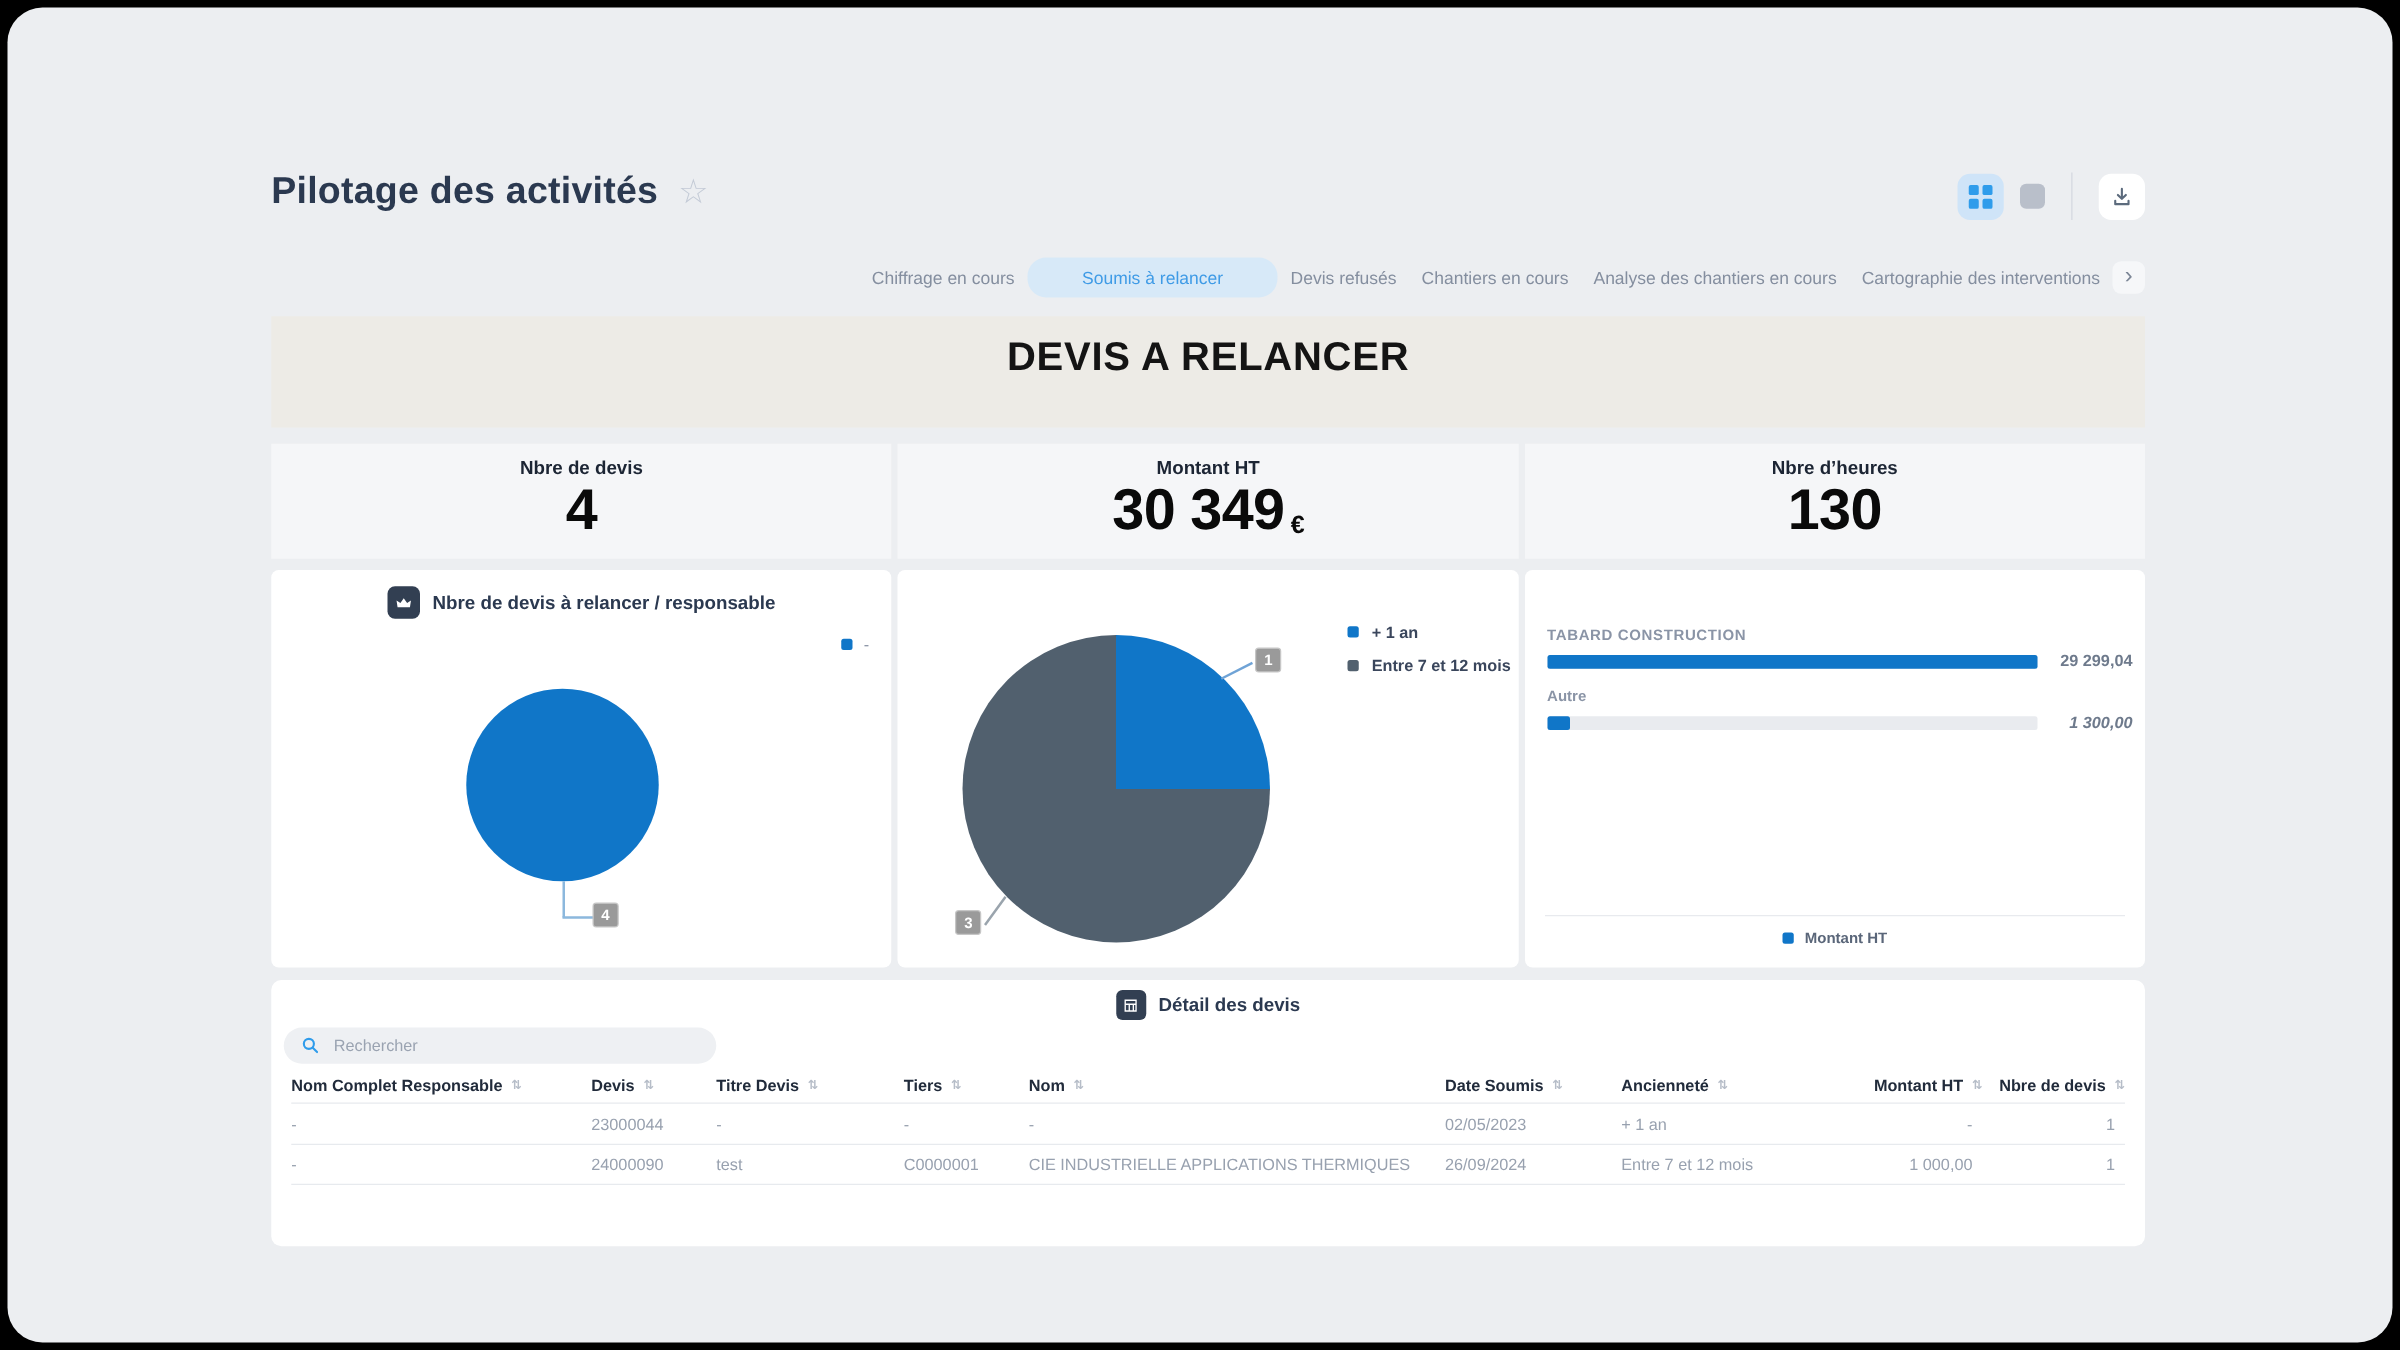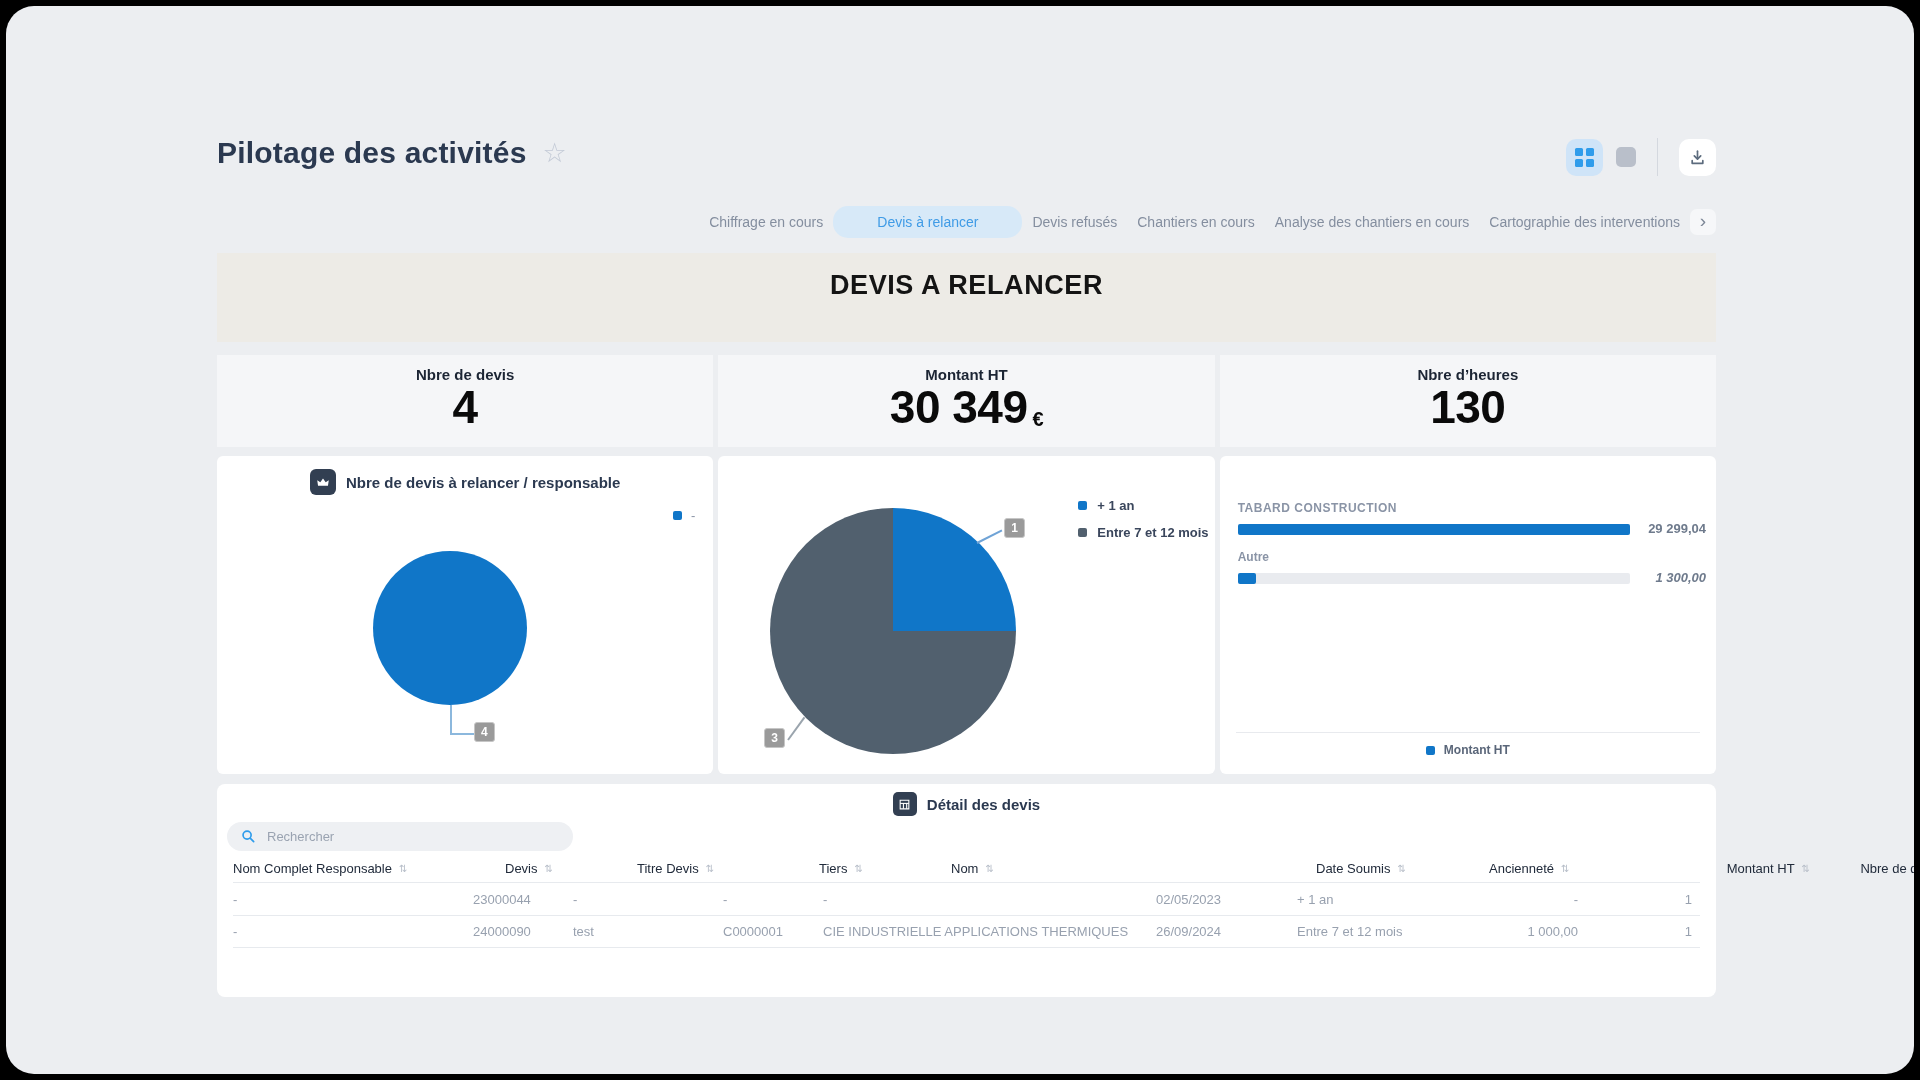--- a/index.html
+++ b/index.html
@@ -20,21 +20,21 @@
   .btn-download { width:37px; height:37px; border-radius:10px; background:#fff; display:grid; place-items:center; cursor:pointer; }
 
   
   .tabs { position:absolute; top:200px; left:0; width:100%; display:flex; align-items:center; justify-content:flex-end; padding-left:46px; }
   .tab { font-size:14px; color:#848e9f; padding:8px 10px; border-radius:15px; cursor:pointer; white-space:nowrap; }
   .tab.active { background:#d7e9f8; color:#3f9be6; padding:8px 44px; }
   .tab-chevron { width:26px; height:26px; border-radius:7px; background:#f6f7f9; color:#7c8696; display:grid; place-items:center; font-size:19px; line-height:1; cursor:pointer; padding-bottom:3px; }
 
   
   .banner { position:absolute; top:247px; left:0; width:100%; height:89px; background:#edebe6; display:flex; align-items:center; justify-content:center; }
-  .banner-text { font-size:27px; font-weight:800; color:#141414; letter-spacing:.6px; margin-bottom:24px; }
+  .banner-text { font-size:32px; font-weight:800; color:#141414; letter-spacing:.6px; margin-bottom:24px; }
 
   
   .kpis { position:absolute; top:349px; left:0; width:100%; display:flex; gap:5px; }
   .kpi { flex:1; background:#f5f6f8; height:92px; text-align:center; padding-top:11px; }
   .kpi-label { font-size:15px; font-weight:bold; color:#1c2534; }
   .kpi-value { font-size:46px; font-weight:800; color:#0a0a0a; line-height:1.05; letter-spacing:-.5px; }
   .kpi-unit { font-size:20px; font-weight:700; display:inline-block; transform:translateY(3px); margin-left:5px; }
 
   
   .charts { position:absolute; top:450px; left:0; width:100%; height:318px; display:flex; gap:5px; }
@@ -63,21 +63,21 @@
 
   
   .table-card { position:absolute; top:778px; left:0; width:100%; height:213px; background:#fff; border-radius:8px; }
   .table-title { position:absolute; top:8px; left:0; right:0; display:flex; align-items:center; justify-content:center; gap:10px; font-size:15px; font-weight:bold; color:#2b3950; }
   .icon-badge.small { width:24px; height:24px; border-radius:5px; }
   .search-pill { position:absolute; left:10px; top:38px; width:346px; height:29px; border-radius:15px; background:#eef0f3; display:flex; align-items:center; gap:11px; padding-left:14px; }
   .search-pill input { border:none; outline:none; background:transparent; font-size:13px; color:#4a5568; width:260px; font-family:"Liberation Sans",sans-serif; }
   .search-pill input::placeholder { color:#9aa3b1; }
   .tbl { position:absolute; top:70px; left:16px; right:16px; }
   .trow { display:grid; grid-template-columns:240px 100px 150px 100px 333px 141px 174px 115px 114px; align-items:center; }
-  .trow.head { height:28px; font-size:13px; font-weight:normal; color:#212b3b;gap:32px; }
+  .trow.head { height:28px; font-size:13px; font-weight:bold; color:#212b3b; }
   .trow.body { height:33px; border-top:1px solid #e7eaee; font-size:13px; color:#98a1af; }
   .trow.body:last-child { border-bottom:1px solid #e7eaee; }
   .th { display:flex; align-items:center; gap:7px; }
   .th.right, .td.right { justify-content:flex-end; text-align:right; }
   .sort { font-size:10px; color:#b6bdc8; font-family:"DejaVu Sans",sans-serif; }
   .td { overflow:hidden; white-space:nowrap; text-overflow:ellipsis; padding-right:8px; }
 </style>
 </head>
 <body>
 
@@ -104,21 +104,21 @@
         <svg width="17" height="17" viewBox="0 0 16 16" fill="none" stroke="#5c6b7d" stroke-width="1.6" stroke-linecap="round" stroke-linejoin="round">
           <path d="M8 2v7"></path>
             <path d="M5 6.5 8 9.5 11 6.5"></path>
             <path d="M3 11v2.5h10V11"></path>
         </svg>
       </div>
     </div>
 
     <div class="tabs">
       <div class="tab">Chiffrage en cours</div>
-      <div class="tab active">Devis à relancer</div>
+      <div class="tab active">Soumis à relancer</div>
       <div class="tab">Devis refusés</div>
       <div class="tab">Chantiers en cours</div>
       <div class="tab">Analyse des chantiers en cours</div>
       <div class="tab">Cartographie des interventions</div>
       <div class="tab-chevron">›</div>
     </div>
 
     <div class="banner">
       <div class="banner-text">DEVIS A RELANCER</div>
     </div>

